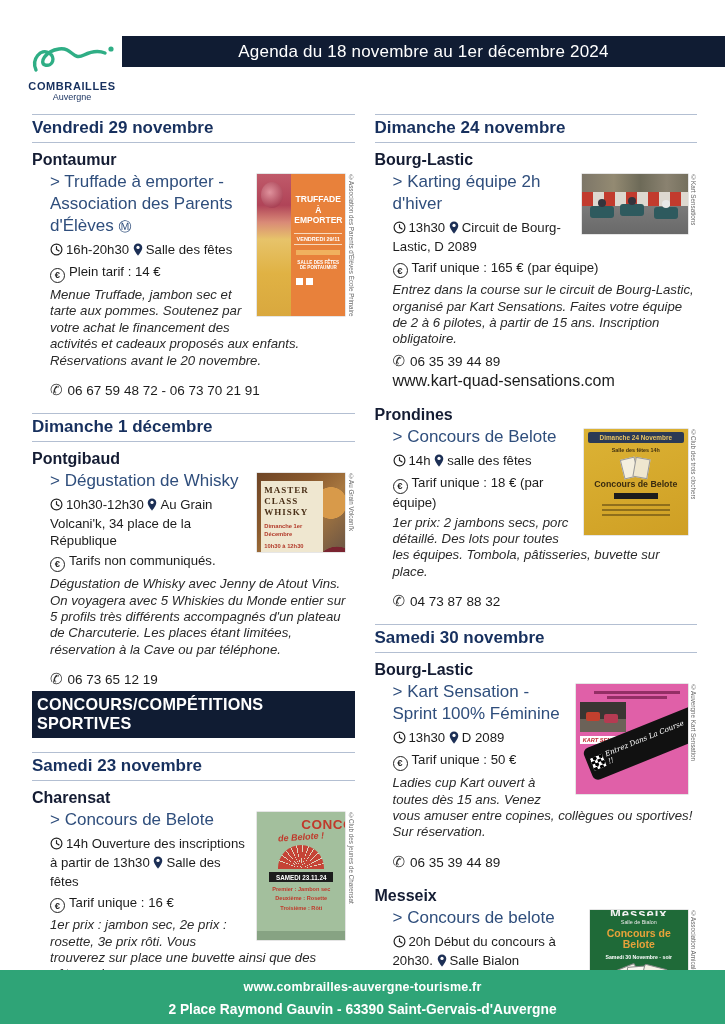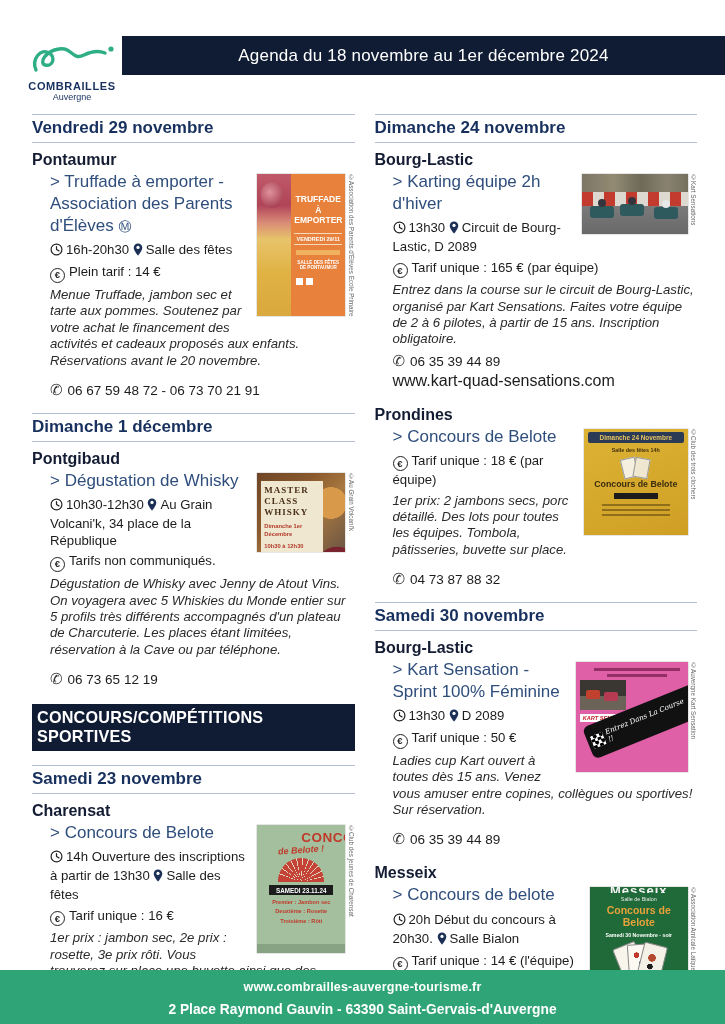--- a/index.html
+++ b/index.html
@@ -4,21 +4,21 @@
 <style>
   html,body{margin:0;padding:0;}
   body{background:#e9e9e9;font-family:"Liberation Sans",sans-serif;}
   .page{position:relative;width:725px;height:1024px;background:#fff;margin:0 auto;overflow:hidden;}
 
   
   .header{position:relative;height:98px;}
   .logo{position:absolute;left:22px;top:40px;width:100px;text-align:center;}
   .logo-name{color:#17305e;font-weight:bold;font-size:11px;letter-spacing:.6px;margin-top:-2px;}
   .logo-sub{color:#17305e;font-size:9px;margin-top:0px;}
-  .banner{position:absolute;left:122px;right:0;top:36px;height:39px;background:#101c33;
+  .banner{position:absolute;left:122px;right:0;top:36px;height:31px;background:#101c33;
           color:#fff;display:flex;align-items:center;justify-content:center;
           font-size:17px;letter-spacing:.2px;}
 
   
   .content{display:flex;gap:20px;padding:2px 28px 0 32px;}
   .col{width:50%;min-width:0;}
 
   h2.date{color:#17305e;font-size:17px;font-weight:bold;margin:14px 0 4px;
           padding:3px 0 4px;border-top:1.5px solid #b3bfd2;border-bottom:1.5px solid #b3bfd2;}
   h3.city{color:#141c33;font-size:16px;font-weight:bold;margin:8px 0 1px;}
@@ -29,21 +29,21 @@
   .info{font-size:13.2px;color:#1c1c1c;margin:3px 0;line-height:1.3;}
   .desc{font-style:italic;font-size:13.2px;color:#2a2a2a;line-height:1.24;margin:4px 0 0;}
   .phone{font-size:13.5px;color:#1c1c1c;margin:12px 0 0;}
   .phone-ic{font-size:15px;margin-right:5px;color:#333;}
   .website{font-size:16px;color:#1c1c1c;margin:2px 0 0;cursor:pointer;}
   .euro-ic{display:inline-flex;align-items:center;justify-content:center;width:13px;height:13px;
            border:1.2px solid #222;border-radius:50%;font-size:9.5px;font-weight:bold;color:#222;
            vertical-align:-2px;margin-right:4px;}
   .ic{display:inline-block;vertical-align:-2px;margin-right:3px;}
   .sports-banner{background:#101c33;color:#fff;font-weight:bold;font-size:16.2px;
-                 padding:4px 5px 5px;margin:16px 0 0;letter-spacing:.2px;}
+                 padding:4px 5px 5px;margin:3px 0 0;letter-spacing:.2px;}
 
   
   .thumb-wrap{float:right;margin:3px 0 4px 9px;display:flex;align-items:flex-start;}
   .credit{writing-mode:vertical-rl;font-size:6.3px;color:#666;line-height:1.15;margin-left:2px;
           max-height:150px;overflow:hidden;}
   .poster{flex-shrink:0;position:relative;overflow:hidden;box-shadow:0 0 0 .5px #ccc;}
 
   
   .p-truf{width:88px;height:142px;background:#e8813b;}
   .pt-photo{position:absolute;left:0;top:0;width:34px;height:142px;
@@ -339,20 +339,30 @@
               <div class="pp-black"></div>
               <div class="pp-lines">
                   <i></i>
                   <i></i>
                   <i></i>
                 </div>
             </div>
             <span class="credit">©Club des trois clochers</span>
           </div>
           <div class="title">&gt; Concours de Belote</div>
+          <p class="info">
+            <span class="ic"><svg width="13" height="13" viewBox="0 0 24 24">
+                  <circle cx="12" cy="12" r="10" fill="none" stroke="#222" stroke-width="2.2"></circle>
+                  <path d="M12 6.5V12l4.5 2.5" fill="none" stroke="#222" stroke-width="2.2" stroke-linecap="round"></path>
+                </svg></span><span>14h</span>
+            <span class="ic"><svg width="10" height="13" viewBox="0 0 24 32">
+                  <path d="M12 1C6 1 1.5 5.5 1.5 11.5 1.5 19 12 31 12 31s10.5-12 10.5-19.5C22.5 5.5 18 1 12 1z" fill="#1c2f55"></path>
+                  <circle cx="12" cy="11" r="4" fill="#fff"></circle>
+                </svg></span><span>salle des fêtes</span>
+          </p>
           <p class="info"><span class="euro-ic">€</span><span>Tarif unique : 18 € (par équipe)</span></p>
           <p class="desc">1er prix: 2 jambons secs, porc détaillé. Des lots pour toutes les équipes. Tombola, pâtisseries, buvette sur place.</p>
           <p class="phone"><span class="phone-ic">✆</span><span>04 73 87 88 32</span></p>
         </div>
       </div>
 
       <h2 class="date">Samedi 30 novembre</h2>
       <div class="event">
         <h3 class="city">Bourg-Lastic</h3>
         <div class="event-body">

